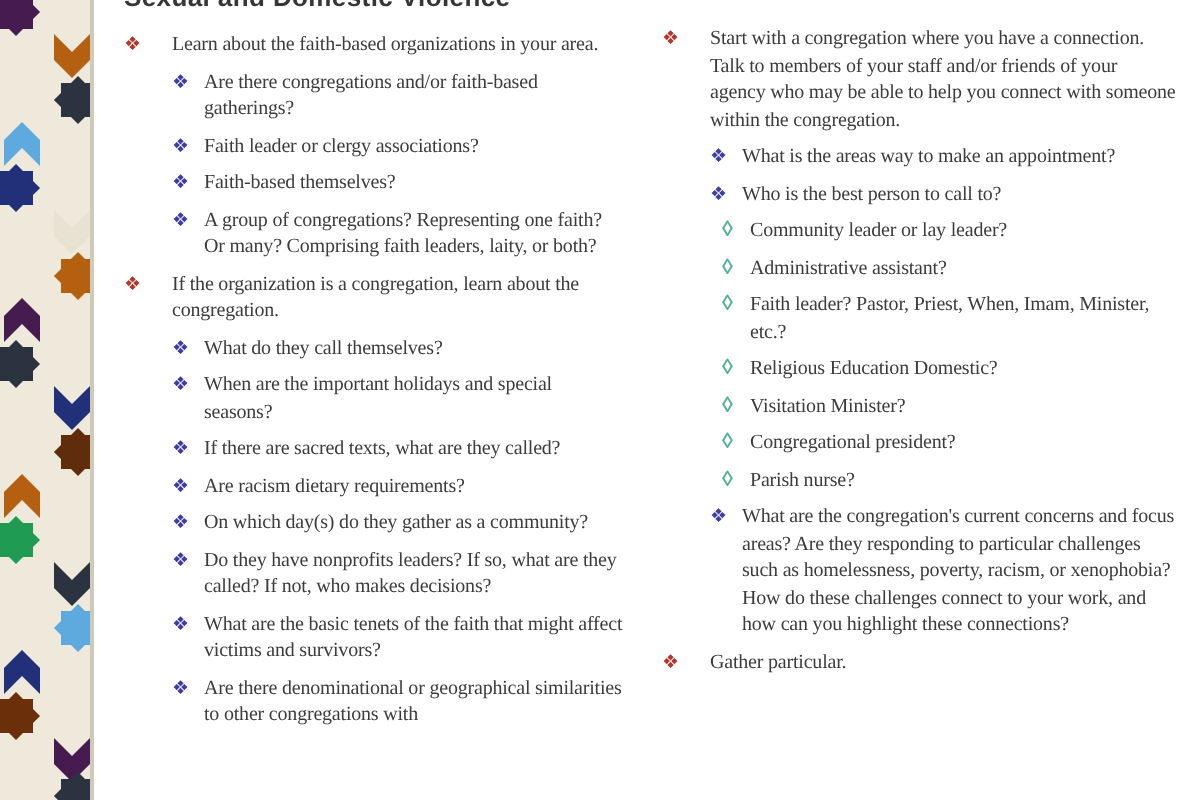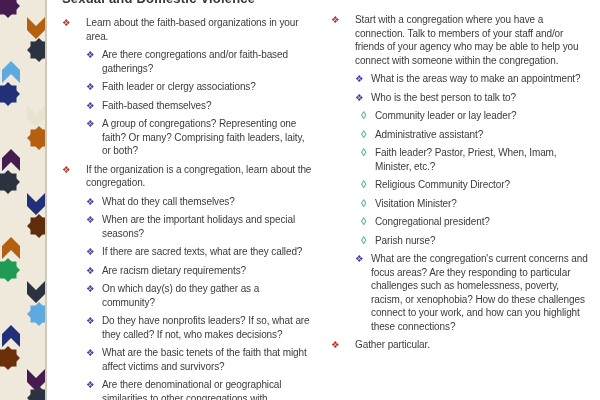--- a/index.html
+++ b/index.html
@@ -21,21 +21,21 @@
   .col-right { left:331px; top:13px; width:257px; }
   .item { display:flex; align-items:flex-start; margin:0 0 5px 0; }
   .item.l1 { margin-top:3px; }
   .col .item:first-child { margin-top:0; }
   .marker { flex:0 0 auto; line-height:13.5px; }
   .l1 > .marker { width:24px; color:var(--c-l1,#b0392e); font-size:9.5px; }
   .l2 { margin-left:24px; }
   .l2 > .marker { width:16px; color:var(--c-l2,#3f3fa0); font-size:9.5px; }
   .l3 { margin-left:30px; }
   .l3 > .marker { width:14px; color:var(--c-l3,#53b39a); font-size:11px; font-weight:700; }
-  .txt { flex:1 1 auto; }
+  .txt { flex:1 1 auto;font-family:Liberation Serif, serif; }
 </style>
 </head>
 <body>
 
 <div class="page">
 
   <svg class="mosaic" width="47" height="400" viewBox="0 0 47 400" xmlns="http://www.w3.org/2000/svg">
     <defs>
       <g id="st">
         <rect x="-8.5" y="-8.5" width="17" height="17"></rect>
@@ -131,37 +131,37 @@
     <div class="item l1">
       <span class="marker">❖</span>
       <span class="txt">Start with a congregation where you have a connection. Talk to members of your staff and/or friends of your agency who may be able to help you connect with someone within the congregation.</span>
     </div>
     <div class="item l2">
       <span class="marker">❖</span>
       <span class="txt">What is the areas way to make an appointment?</span>
     </div>
     <div class="item l2">
       <span class="marker">❖</span>
-      <span class="txt">Who is the best person to talk to?</span>
+      <span class="txt">Who is the best person to call to?</span>
     </div>
     <div class="item l3">
       <span class="marker">◊</span>
       <span class="txt">Community leader or lay leader?</span>
     </div>
     <div class="item l3">
       <span class="marker">◊</span>
       <span class="txt">Administrative assistant?</span>
     </div>
     <div class="item l3">
       <span class="marker">◊</span>
       <span class="txt">Faith leader? Pastor, Priest, When, Imam, Minister, etc.?</span>
     </div>
     <div class="item l3">
       <span class="marker">◊</span>
-      <span class="txt">Religious Community Director?</span>
+      <span class="txt">Religious Education Domestic?</span>
     </div>
     <div class="item l3">
       <span class="marker">◊</span>
       <span class="txt">Visitation Minister?</span>
     </div>
     <div class="item l3">
       <span class="marker">◊</span>
       <span class="txt">Congregational president?</span>
     </div>
     <div class="item l3">

